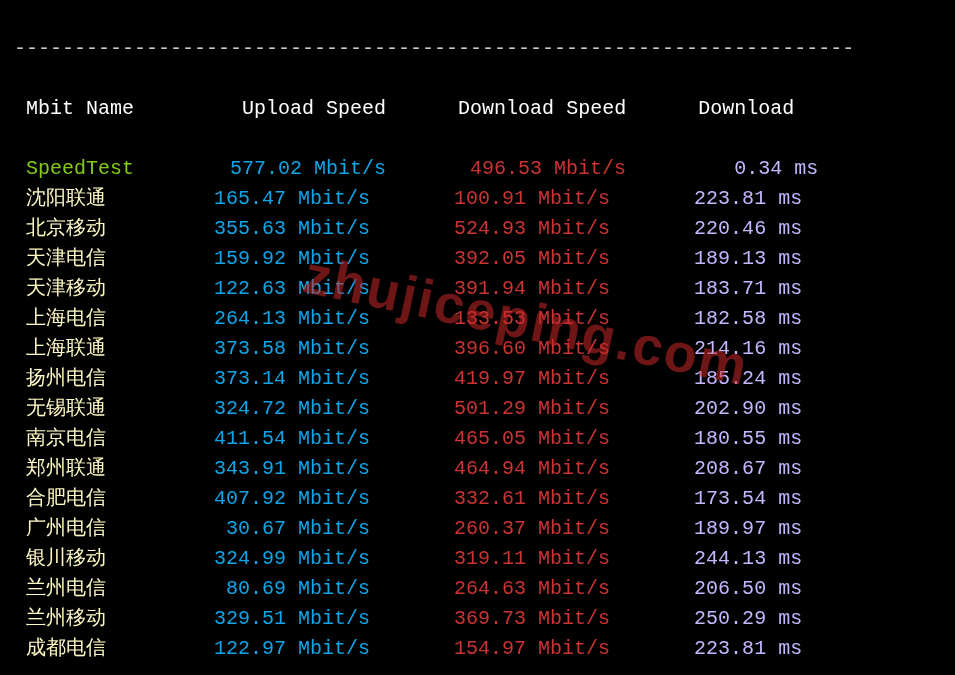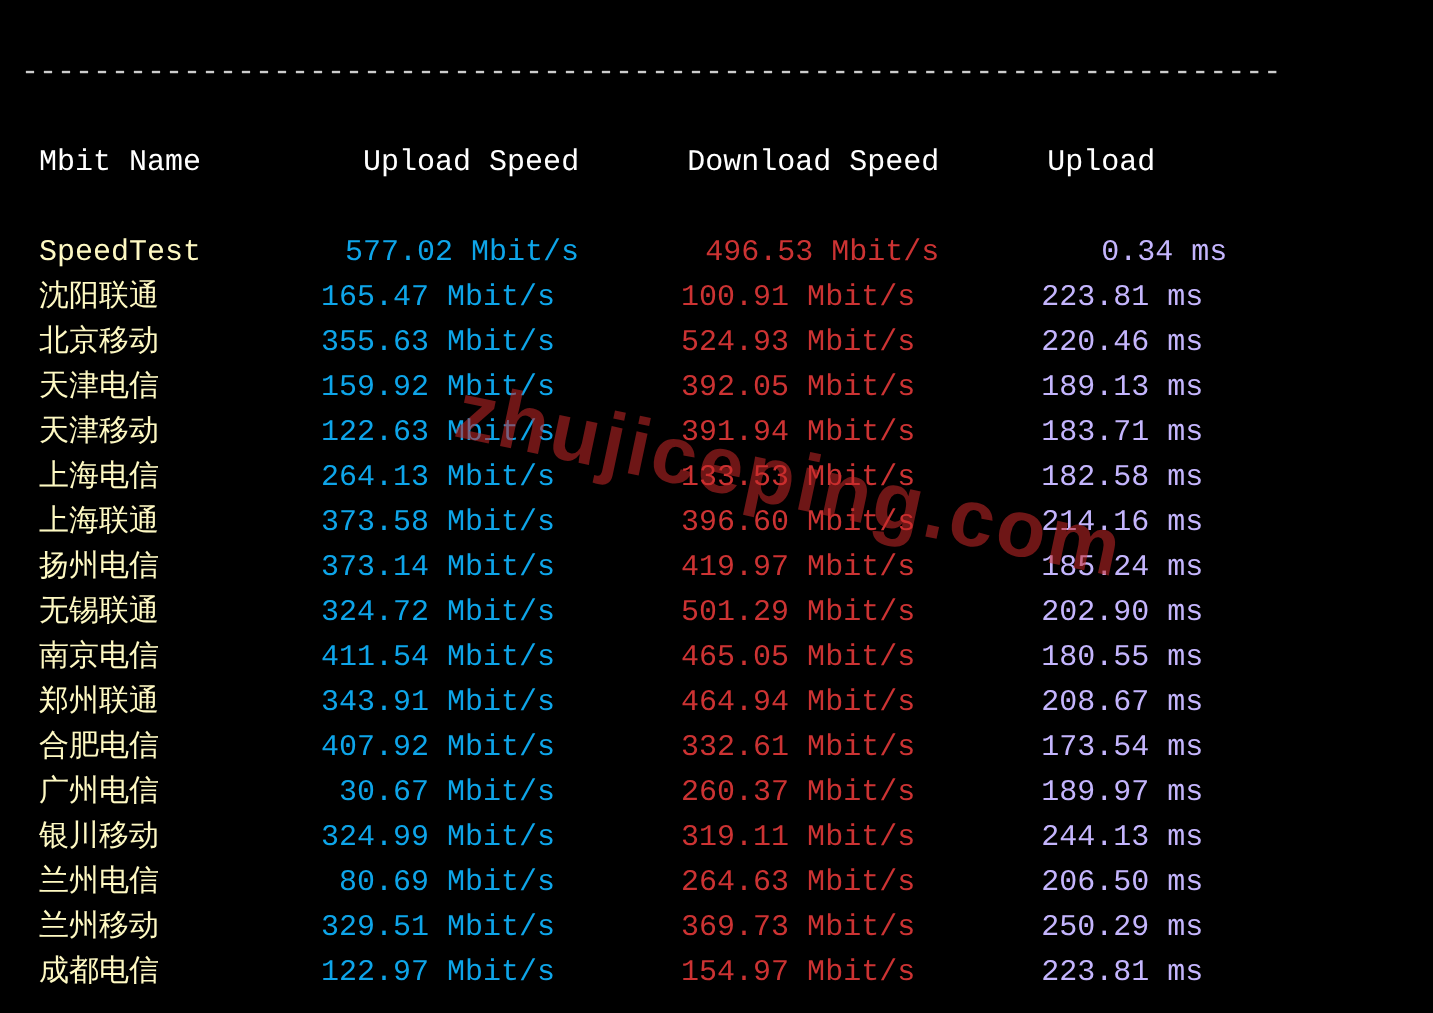--- a/index.html
+++ b/index.html
@@ -19,21 +19,21 @@
       white-space: pre;
     }
     .divider {
       color: #ccc;
       letter-spacing: 0;
     }
     .header {
       color: #fff;
     }
     .node-white { color: #fef9c3; }
-    .node-yellow { color: #fef9c3; text-align: right; }
+    .node-yellow { color: #84cc16; text-align: right; }
     .upload { color: #0ea5e9; }
     .download { color: #cc3333; }
     .latency { color: #c4b5fd; }
     .row { display: block; }
     .watermark {
       position: absolute;
       top: 280px;
       left: 300px;
       font-size: 54px;
       color: rgba(200, 40, 40, 0.55);
@@ -42,21 +42,21 @@
       font-family: Arial, sans-serif;
       pointer-events: none;
       letter-spacing: 2px;
     }
   </style>
 </head>
 <body>
 
 <div class="terminal">
 <span class="divider row">----------------------------------------------------------------------</span>
-<span class="header row"><span> Mbit Name</span>         <span>Upload Speed</span>      <span>Download Speed</span>      <span>Upload</span></span>
+<span class="header row"><span> Mbit Name</span>         <span>Upload Speed</span>      <span>Download Speed</span>      <span>Download</span></span>
 <div id="rows-container"><span class="row"><span class="node-yellow"> SpeedTest     </span><span class="upload">   577.02 Mbit/s    </span><span class="download">   496.53 Mbit/s    </span><span class="latency">     0.34 ms</span></span><span class="row"><span class="node-white"> 沈阳联通      </span><span class="upload">   165.47 Mbit/s    </span><span class="download">   100.91 Mbit/s    </span><span class="latency">   223.81 ms</span></span><span class="row"><span class="node-white"> 北京移动      </span><span class="upload">   355.63 Mbit/s    </span><span class="download">   524.93 Mbit/s    </span><span class="latency">   220.46 ms</span></span><span class="row"><span class="node-white"> 天津电信      </span><span class="upload">   159.92 Mbit/s    </span><span class="download">   392.05 Mbit/s    </span><span class="latency">   189.13 ms</span></span><span class="row"><span class="node-white"> 天津移动      </span><span class="upload">   122.63 Mbit/s    </span><span class="download">   391.94 Mbit/s    </span><span class="latency">   183.71 ms</span></span><span class="row"><span class="node-white"> 上海电信      </span><span class="upload">   264.13 Mbit/s    </span><span class="download">   133.53 Mbit/s    </span><span class="latency">   182.58 ms</span></span><span class="row"><span class="node-white"> 上海联通      </span><span class="upload">   373.58 Mbit/s    </span><span class="download">   396.60 Mbit/s    </span><span class="latency">   214.16 ms</span></span><span class="row"><span class="node-white"> 扬州电信      </span><span class="upload">   373.14 Mbit/s    </span><span class="download">   419.97 Mbit/s    </span><span class="latency">   185.24 ms</span></span><span class="row"><span class="node-white"> 无锡联通      </span><span class="upload">   324.72 Mbit/s    </span><span class="download">   501.29 Mbit/s    </span><span class="latency">   202.90 ms</span></span><span class="row"><span class="node-white"> 南京电信      </span><span class="upload">   411.54 Mbit/s    </span><span class="download">   465.05 Mbit/s    </span><span class="latency">   180.55 ms</span></span><span class="row"><span class="node-white"> 郑州联通      </span><span class="upload">   343.91 Mbit/s    </span><span class="download">   464.94 Mbit/s    </span><span class="latency">   208.67 ms</span></span><span class="row"><span class="node-white"> 合肥电信      </span><span class="upload">   407.92 Mbit/s    </span><span class="download">   332.61 Mbit/s    </span><span class="latency">   173.54 ms</span></span><span class="row"><span class="node-white"> 广州电信      </span><span class="upload">    30.67 Mbit/s    </span><span class="download">   260.37 Mbit/s    </span><span class="latency">   189.97 ms</span></span><span class="row"><span class="node-white"> 银川移动      </span><span class="upload">   324.99 Mbit/s    </span><span class="download">   319.11 Mbit/s    </span><span class="latency">   244.13 ms</span></span><span class="row"><span class="node-white"> 兰州电信      </span><span class="upload">    80.69 Mbit/s    </span><span class="download">   264.63 Mbit/s    </span><span class="latency">   206.50 ms</span></span><span class="row"><span class="node-white"> 兰州移动      </span><span class="upload">   329.51 Mbit/s    </span><span class="download">   369.73 Mbit/s    </span><span class="latency">   250.29 ms</span></span><span class="row"><span class="node-white"> 成都电信      </span><span class="upload">   122.97 Mbit/s    </span><span class="download">   154.97 Mbit/s    </span><span class="latency">   223.81 ms</span></span></div>
 
 
 
 
 
 </div>
 
 <div class="watermark">zhujiceping.com</div>
 

